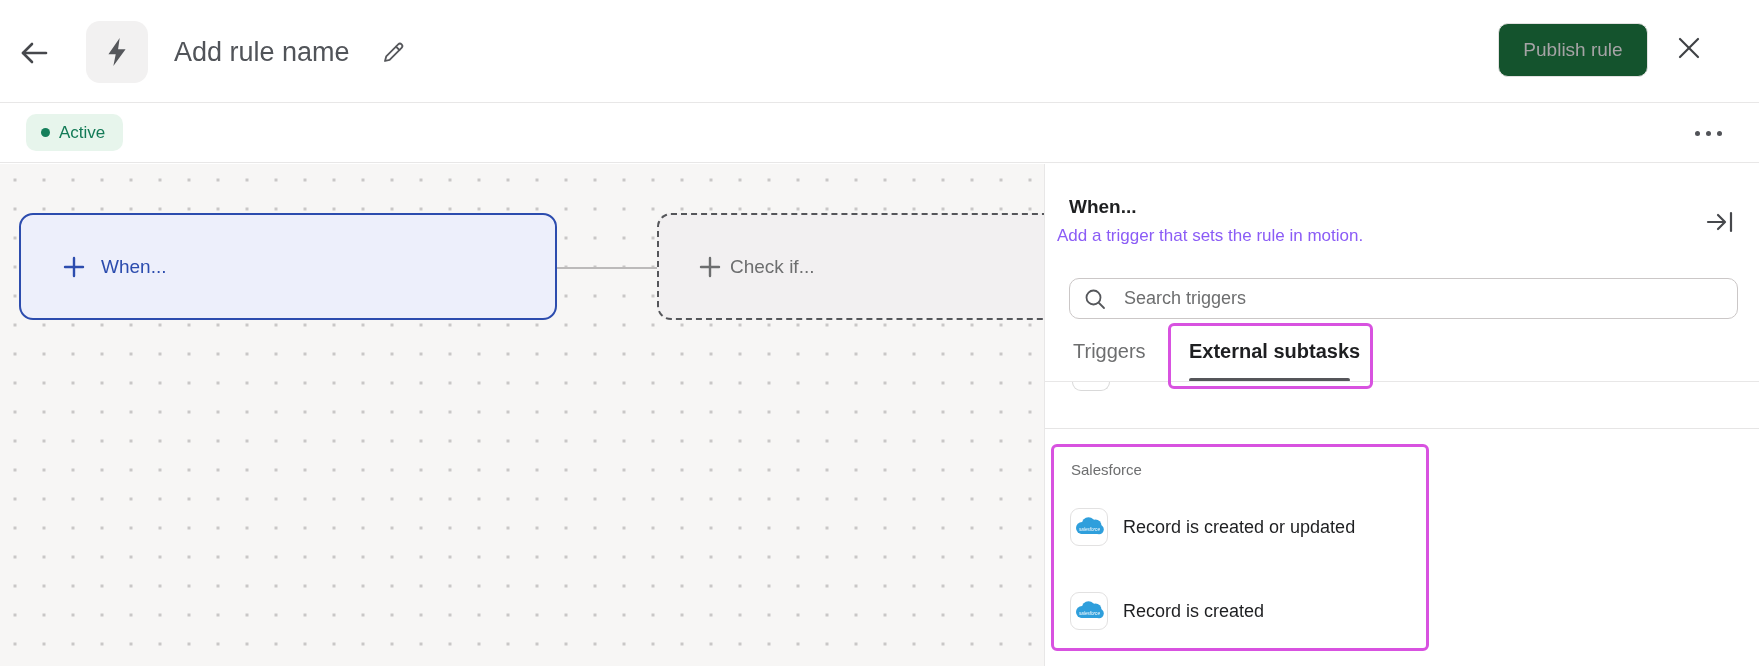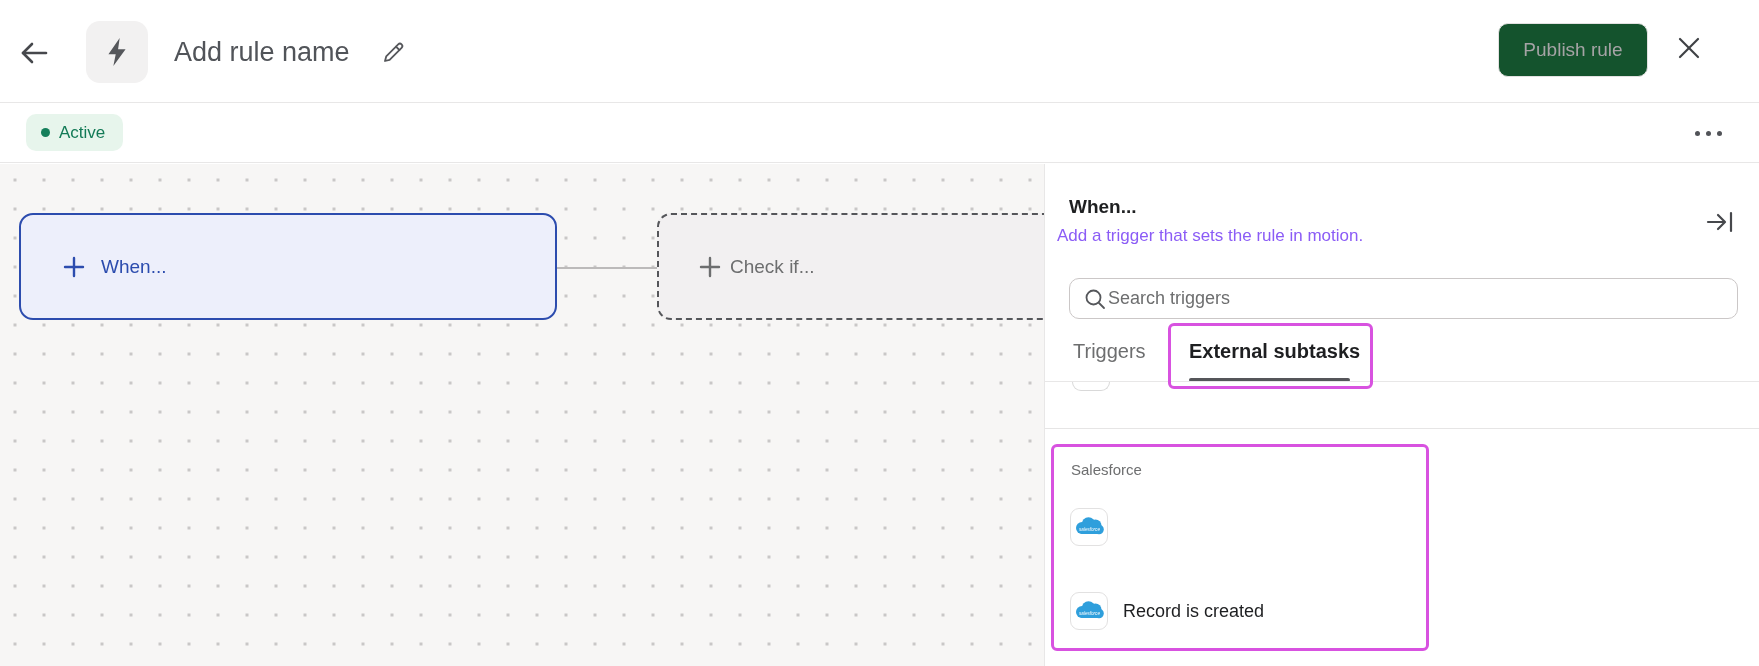--- a/index.html
+++ b/index.html
@@ -56,21 +56,21 @@
 
   
   .panel { position:absolute; top:0; right:0; bottom:0; width:715px;
     background:#fff; border-left:1px solid #e8e7e7; }
   .panel-heading { position:absolute; left:24px; top:32px; font-size:19px; font-weight:700; color:#1e1f21; }
   .collapse-btn { position:absolute; left:655px; top:40px; width:40px; height:36px;
     background:none; border:none; display:flex; align-items:center; justify-content:center; cursor:pointer; }
   .panel-sub { position:absolute; left:12px; top:62px; font-size:17px; color:#8b5cf6; }
   .search-wrap { position:absolute; left:24px; top:114px; width:669px; height:41px;
     border:1.5px solid #cbc7c7; border-radius:10px; background:#fff;
-    display:flex; align-items:center; padding:0 14px; gap:2px; }
+    display:flex; align-items:center; padding:0 14px; gap:18px; }
   .search-wrap input { border:none; outline:none; flex:1; font-size:18px; color:#1e1f21;
     font-family:inherit; background:transparent; }
   .search-wrap input::placeholder { color:#6d6e6f; opacity:1; }
 
   .tab { position:absolute; top:176px; background:none; border:none; font-family:Liberation Sans, sans-serif;
     font-size:20px; line-height:22px; cursor:pointer; white-space:nowrap; }
   .tab-triggers { left:28px; color:#6d6e6f; font-weight:400; }
   .tab-external { left:144px; color:#1e1f21; font-weight:700; }
   .tab-underline { position:absolute; left:144px; top:214px; width:161px; height:4px;
     background:#55565a; border-radius:2px; }
@@ -210,20 +210,21 @@
             <g fill="#2f9fdc">
               <circle cx="9" cy="13" r="6"></circle>
               <circle cx="15.5" cy="9" r="6.8"></circle>
               <circle cx="22.5" cy="10.5" r="6"></circle>
               <circle cx="26" cy="14.5" r="4.8"></circle>
               <rect x="6" y="11" width="22" height="8" rx="4"></rect>
             </g>
             <text x="16.5" y="15.5" text-anchor="middle" font-size="4.6" font-style="italic" fill="#ffffff" font-family="Liberation Sans, sans-serif">salesforce</text>
           </svg>
         </span>
+        <span class="trigger-label">Record is created or updated</span>
       </button>
 
       <button class="trigger-row row2">
         <span class="app-icon">
           <svg width="32" height="24" viewBox="0 0 32 24">
             <g fill="#2f9fdc">
               <circle cx="9" cy="13" r="6"></circle>
               <circle cx="15.5" cy="9" r="6.8"></circle>
               <circle cx="22.5" cy="10.5" r="6"></circle>
               <circle cx="26" cy="14.5" r="4.8"></circle>

